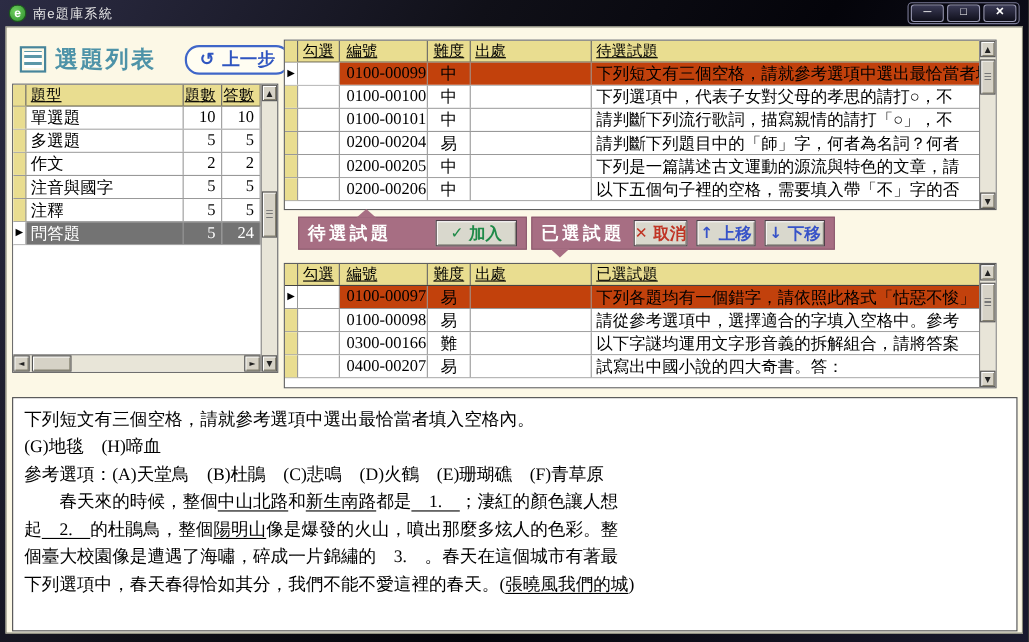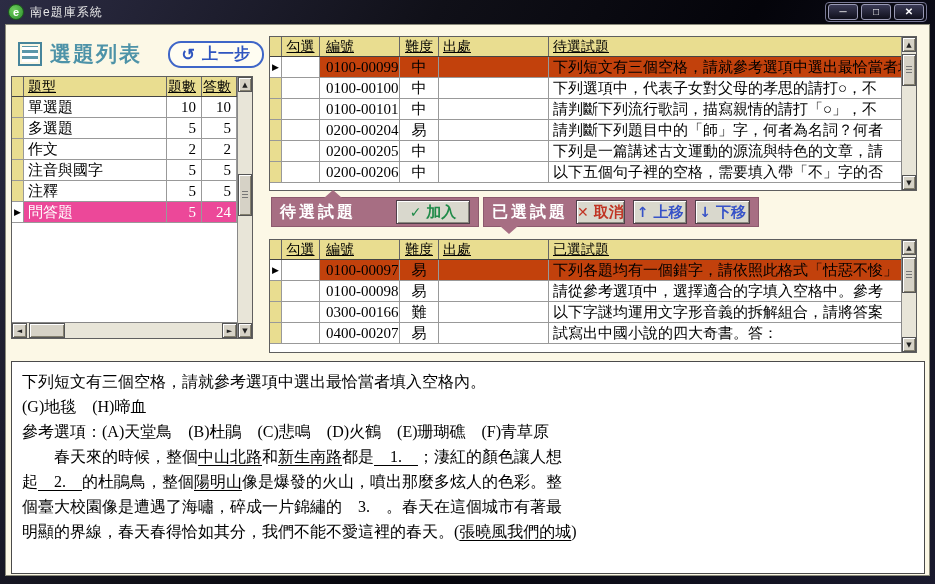--- a/index.html
+++ b/index.html
@@ -55,25 +55,25 @@
   .marker { visibility:hidden; font-size:9px; color:#000;
     font-family:"DejaVu Sans", sans-serif; }
   .g-row.selected .marker { visibility:visible; }
 
   
   .qt-table { left:5px; top:51px; width:242px; height:263px; flex-direction:column; }
   .qt-top { display:flex; flex:1; overflow:hidden; }
   .qt-cols { flex:1; display:flex; flex-direction:column; }
   .qt-type { flex:1; padding-left:4px; }
   .qt-num  { flex:0 0 35px; justify-content:flex-end; padding-right:5px; }
-  .qt-table .g-row.selected .cell { background:#ec4899; color:#fff; }
+  .qt-table .g-row.selected .cell { background:#737373; color:#fff; }
   .qt-table .g-row.selected .sel { background:#fff; color:#000; }
 
   
-  .q-grid { left:263px; width:648px; flex-direction:row; }
+  .q-grid { left:252px; width:648px; flex-direction:row; }
   .top-grid { top:11px; height:155px; }
   .bot-grid { top:214px; height:114px; }
   .c-check { flex:0 0 38px; justify-content:center; }
   .c-id    { flex:0 0 80px; padding-left:6px; }
   .c-diff  { flex:0 0 39px; justify-content:center; }
   .c-src   { flex:0 0 110px; padding-left:4px; }
   .c-q     { flex:1; padding-left:4px; border-right:none; }
   .q-grid .g-row.selected .cell { background:#c2410c; }
   .q-grid .g-row.selected .c-check { background:#fff; }
   .q-grid .g-row.selected .sel { background:#fff; }
@@ -447,17 +447,17 @@
       </div>
     </div>
 
     <div class="preview">
         <div class="pv-line"><span>下列短文有三個空格，請就參考選項中選出最恰當者填入空格內。</span></div>
         <div class="pv-line"><span>(G)地毯　(H)啼血</span></div>
         <div class="pv-line"><span>參考選項：(A)天堂鳥　(B)杜鵑　(C)悲鳴　(D)火鶴　(E)珊瑚礁　(F)青草原</span></div>
         <div class="pv-line"><span>　　春天來的時候，整個</span><span class="u">中山北路</span><span>和</span><span class="u">新生南路</span><span>都是</span><span class="u">　1.　</span><span>；淒紅的顏色讓人想</span></div>
         <div class="pv-line"><span>起</span><span class="u">　2.　</span><span>的杜鵑鳥，整個</span><span class="u">陽明山</span><span>像是爆發的火山，噴出那麼多炫人的色彩。整</span></div>
         <div class="pv-line"><span>個臺大校園像是遭遇了海嘯，碎成一片錦繡的　3.　。春天在這個城市有著最</span></div>
-        <div class="pv-line"><span>明顯的界線，春天春得恰如其分，我們不能不愛這裡的春天。(</span><span class="u">張曉風我們的城</span><span>)</span></div>
+        <div class="pv-line"><span>下列選項中，春天春得恰如其分，我們不能不愛這裡的春天。(</span><span class="u">張曉風我們的城</span><span>)</span></div>
       </div>
 
   </div>
 </div>
 
 </body></html>

